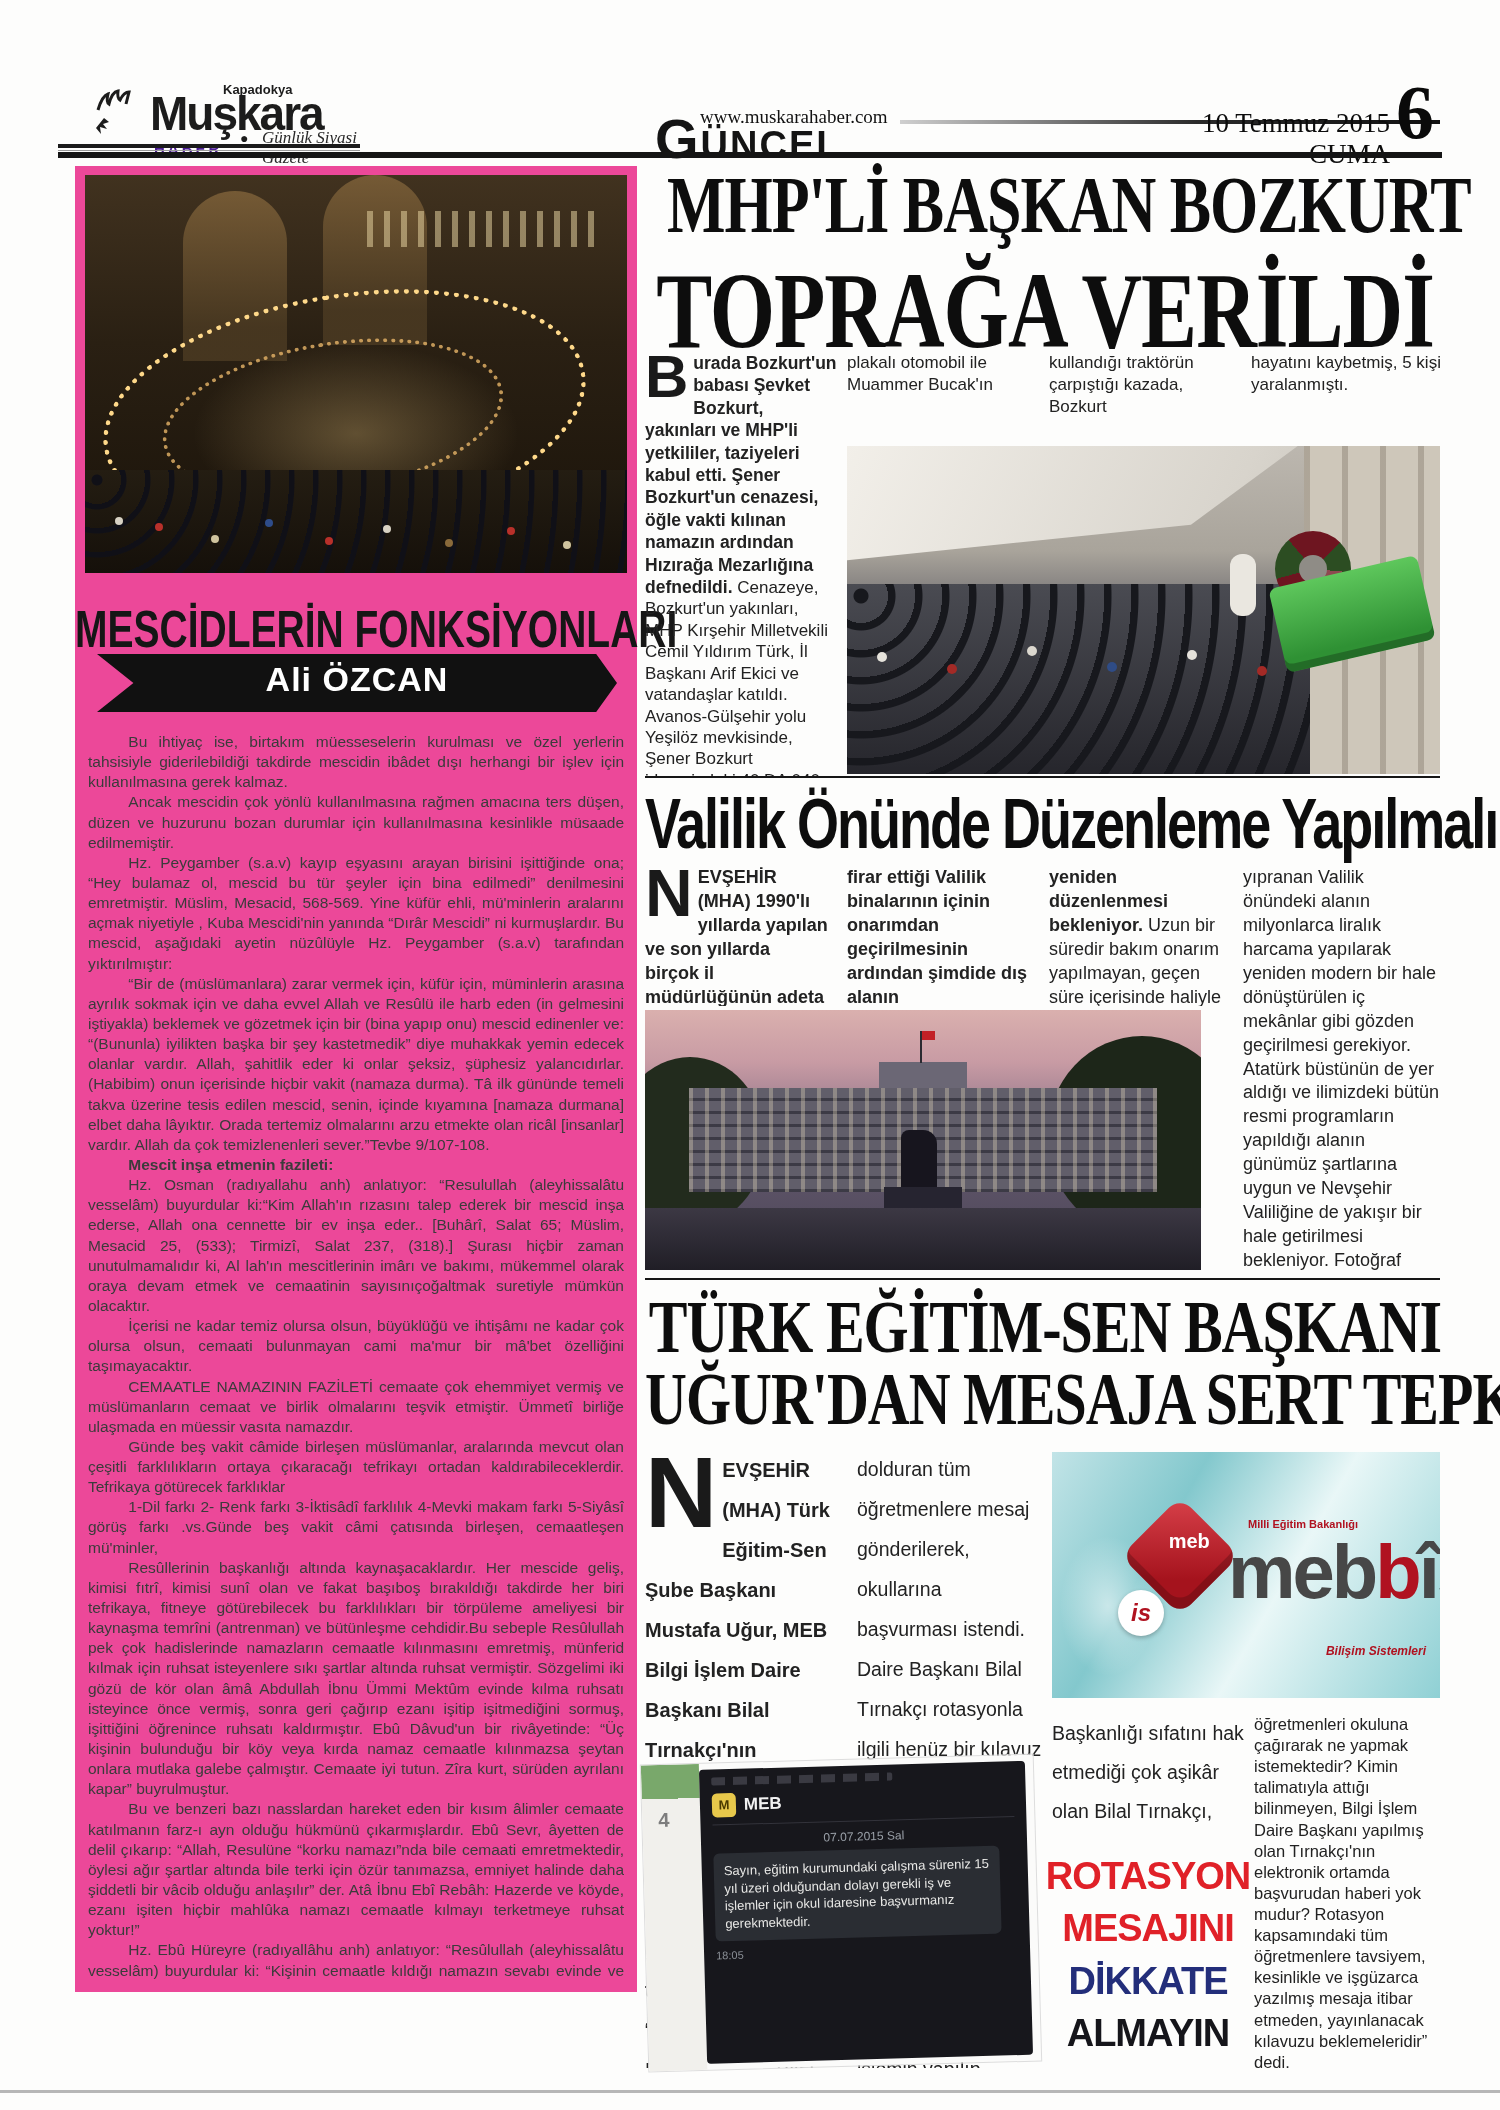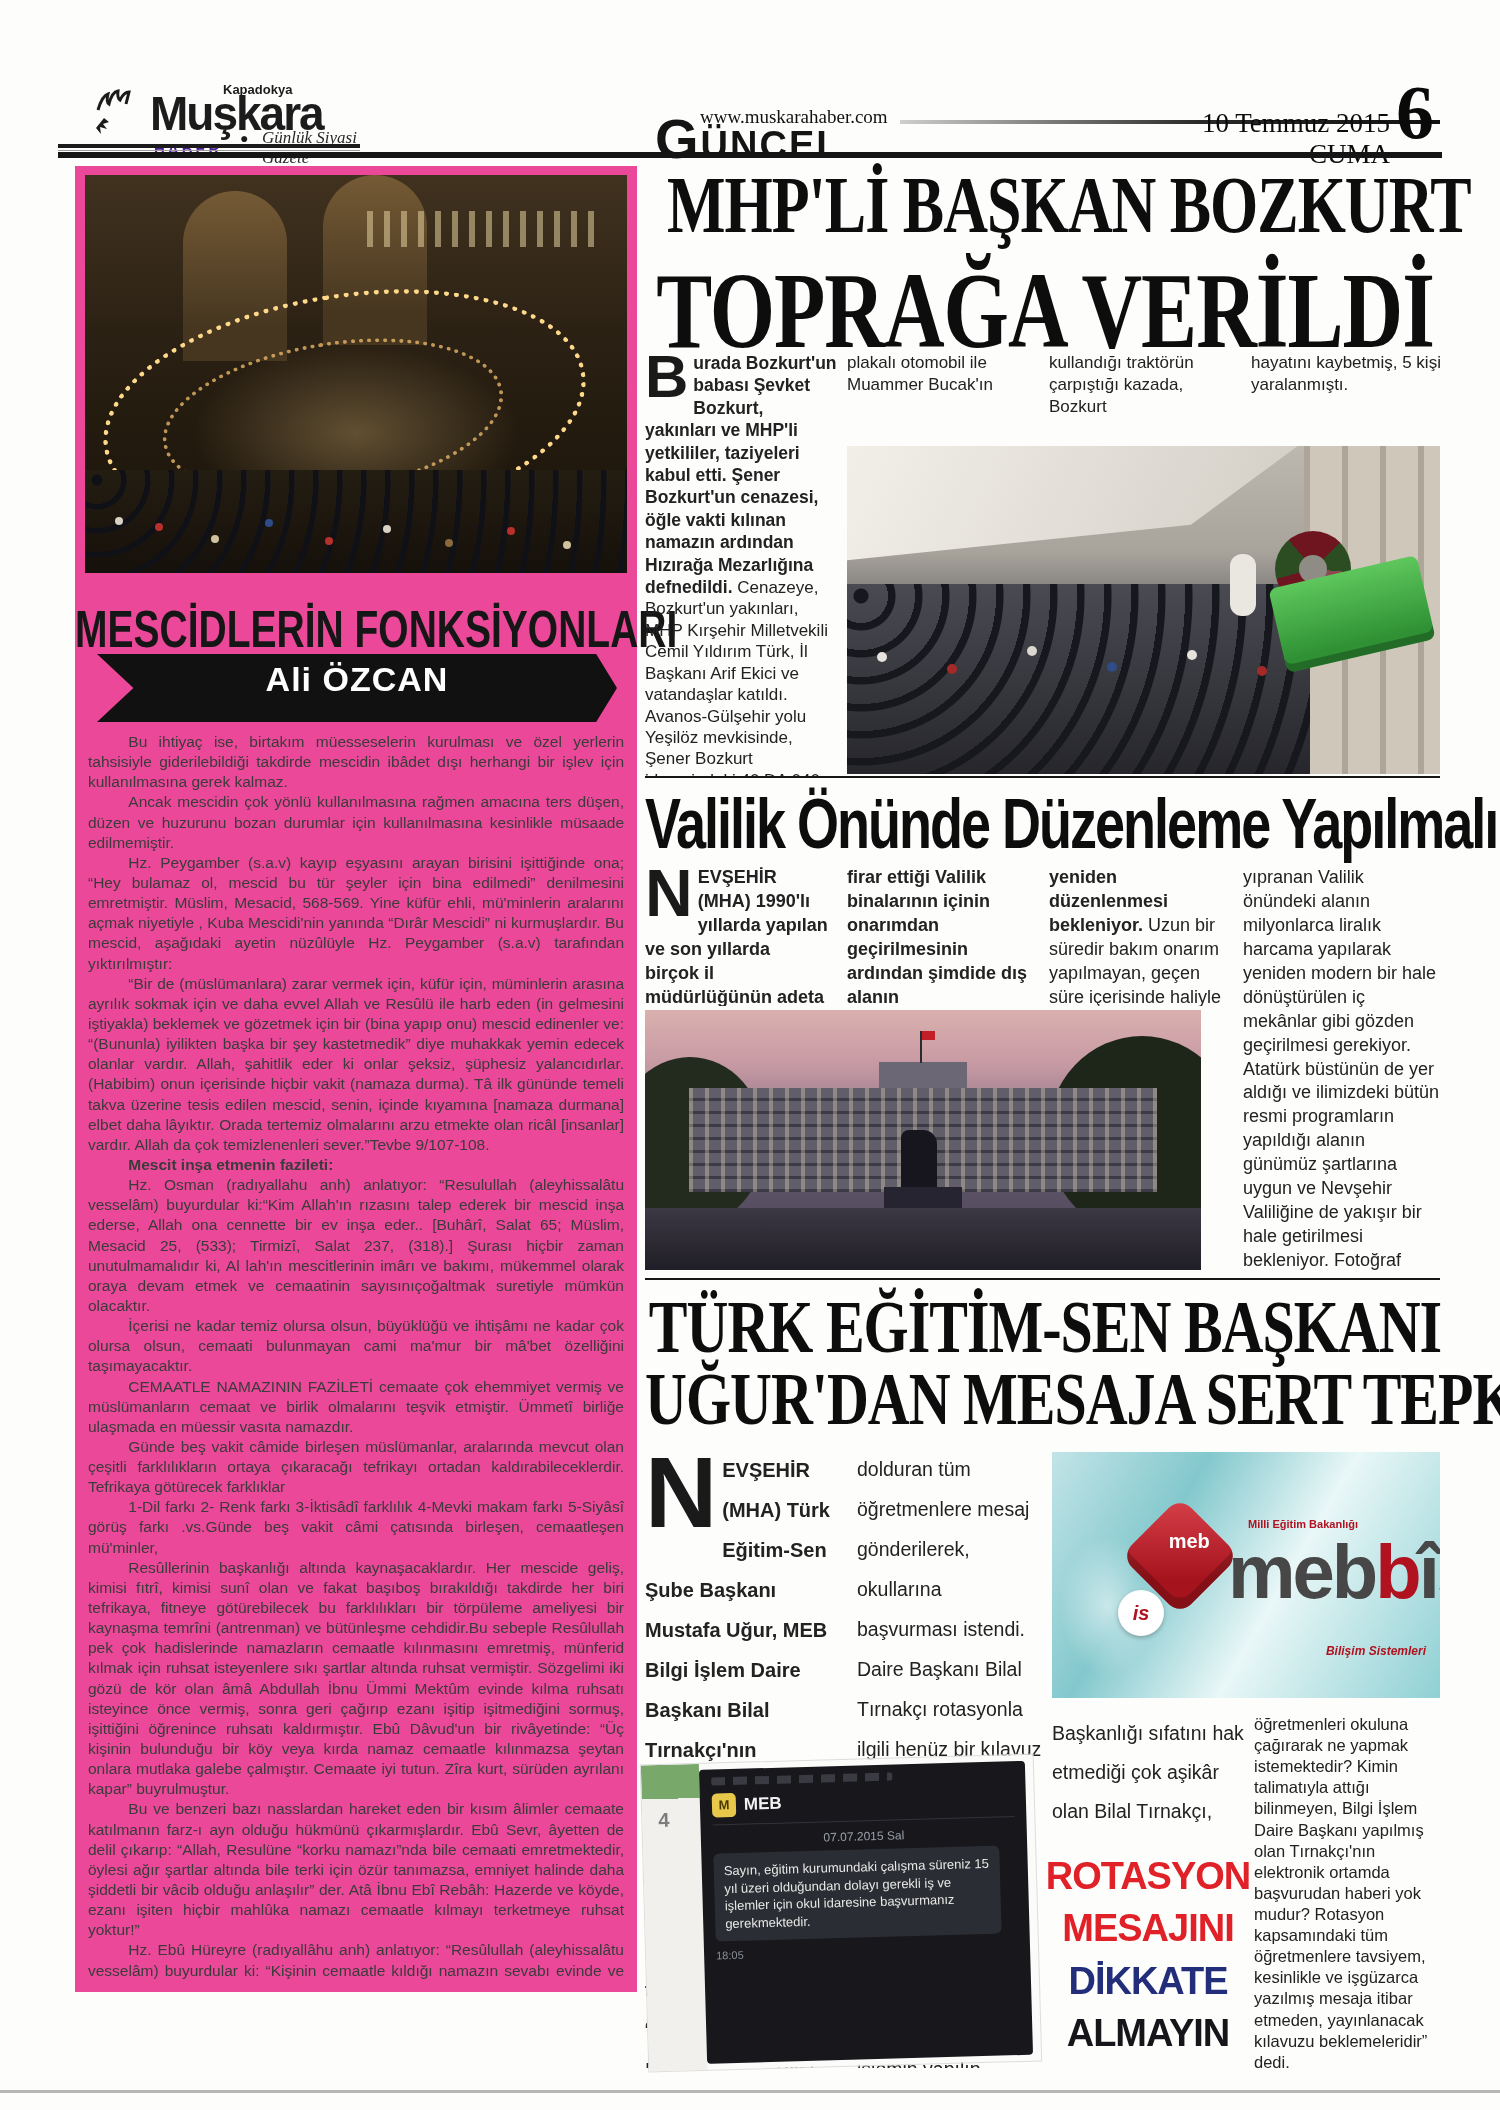--- a/index.html
+++ b/index.html
@@ -35,21 +35,21 @@
   .m-ring2{position:absolute;left:14%;top:42%;width:62%;height:36%;border:4px dotted #e6b468;border-radius:50%;transform:rotate(-9deg);opacity:.8;}
   .m-glow{position:absolute;left:10%;top:35%;width:80%;height:60%;
      background:radial-gradient(closest-side,rgba(255,216,140,.28),transparent 75%);}
   .m-crowd{position:absolute;left:0;bottom:0;width:100%;height:26%;
      background:repeating-radial-gradient(circle at 12px 10px,#101017 0 5px,transparent 6px 24px),linear-gradient(180deg,#241d12,#15100a);}
   .m-dots{position:absolute;width:8px;height:8px;border-radius:50%;background:#d8d2c4;
      box-shadow:40px 6px 0 #b8302a, 96px 18px 0 #cfc39e, 150px 2px 0 #2e4c8a, 210px 20px 0 #b8302a,
        268px 8px 0 #d8d2c4, 330px 22px 0 #8a6a3a, 392px 10px 0 #b8302a, 448px 24px 0 #cfc39e;}
   #mesc-title{position:absolute;left:0;top:414px;width:100%;text-align:center;}
   #mesc-title span{display:inline-block;font-size:39px;font-weight:900;letter-spacing:0px;color:#161616;transform:scaleY(1.35);transform-origin:center top;white-space:nowrap;}
-  #author-banner{position:absolute;left:22px;top:488px;width:520px;height:68px;background:#111;
+  #author-banner{position:absolute;left:22px;top:488px;width:520px;height:58px;background:#111;
      clip-path:polygon(0 0,96% 0,100% 50%,96% 100%,0 100%,7% 50%);}
   #author-banner span{position:absolute;left:0;top:6px;width:100%;text-align:center;font-size:34px;font-weight:900;color:#fff;letter-spacing:1px;}
   #left-body{position:absolute;left:13px;top:566px;width:536px;height:1252px;overflow:hidden;
      font-size:15.5px;line-height:1.3;color:#3b3b3b;text-align:justify;}
   #left-body p{margin:0;text-indent:2.6em;}
   #left-body p.bold-para{font-weight:bold;}
   
   .headline-serif{width:800px;text-align:center;}
   .headline-serif span{display:inline-block;font-family:"Liberation Serif",serif;font-weight:900;color:#0d0d0d;
      transform:scaleY(1.28);transform-origin:center top;white-space:nowrap;letter-spacing:-1px;}
@@ -116,21 +116,21 @@
   #a3-col2{left:857px;top:1450px;width:186px;height:618px;font-size:19.5px;line-height:2.05;}
   #img-mebbis{left:1052px;top:1452px;width:388px;height:246px;
      background:linear-gradient(120deg,#c2e4e7 0%,#83c8cd 30%,#e9f7f7 58%,#8fd0d4 100%);}
   .mb-face{position:absolute;left:8px;top:84px;width:96px;height:140px;border-radius:50%;
      background:radial-gradient(closest-side,rgba(255,255,255,.55),rgba(255,255,255,0));}
   .mb-cube{position:absolute;left:86px;top:62px;width:84px;height:84px;border-radius:16px;transform:rotate(45deg);
      background:linear-gradient(135deg,#d8414a 0%,#a5131d 70%);box-shadow:inset -8px -8px 0 rgba(0,0,0,.2);}
   .mb-cube span{position:absolute;left:18px;top:14px;transform:rotate(-45deg);color:#fff;font-size:20px;font-weight:bold;}
   .mb-badge{position:absolute;left:66px;top:138px;width:46px;height:46px;border-radius:50%;background:#fff;
      box-shadow:0 2px 4px rgba(0,0,0,.25);text-align:center;}
-  .mb-badge span{font-size:20px;font-weight:900;font-style:italic;color:#b01220;line-height:46px;margin-top:19px;}
+  .mb-badge span{font-size:24px;font-weight:900;font-style:italic;color:#b01220;line-height:46px;margin-top:19px;}
   .mb-top{position:absolute;left:196px;top:66px;font-size:11px;font-weight:bold;color:#b01220;}
   .mb-word{position:absolute;left:176px;top:76px;font-size:76px;font-weight:900;letter-spacing:-3px;color:#474747;}
   .mb-word .red{color:#b01220;}
   .mb-bottom{position:absolute;right:14px;bottom:40px;font-size:12px;font-weight:bold;font-style:italic;color:#b01220;}
   #a3-col3{left:1052px;top:1714px;width:194px;height:126px;font-size:19.5px;line-height:2.0;}
   #callout{left:1040px;top:1850px;width:216px;text-align:center;font-weight:900;line-height:1.38;}
   #callout div{font-size:38px;letter-spacing:-1px;}
   .c-red{color:#e02128;} .c-navy{color:#232e7a;} .c-black{color:#15151a;}
   #a3-col4{left:1254px;top:1714px;width:188px;height:356px;font-size:16.5px;line-height:1.28;}
   

